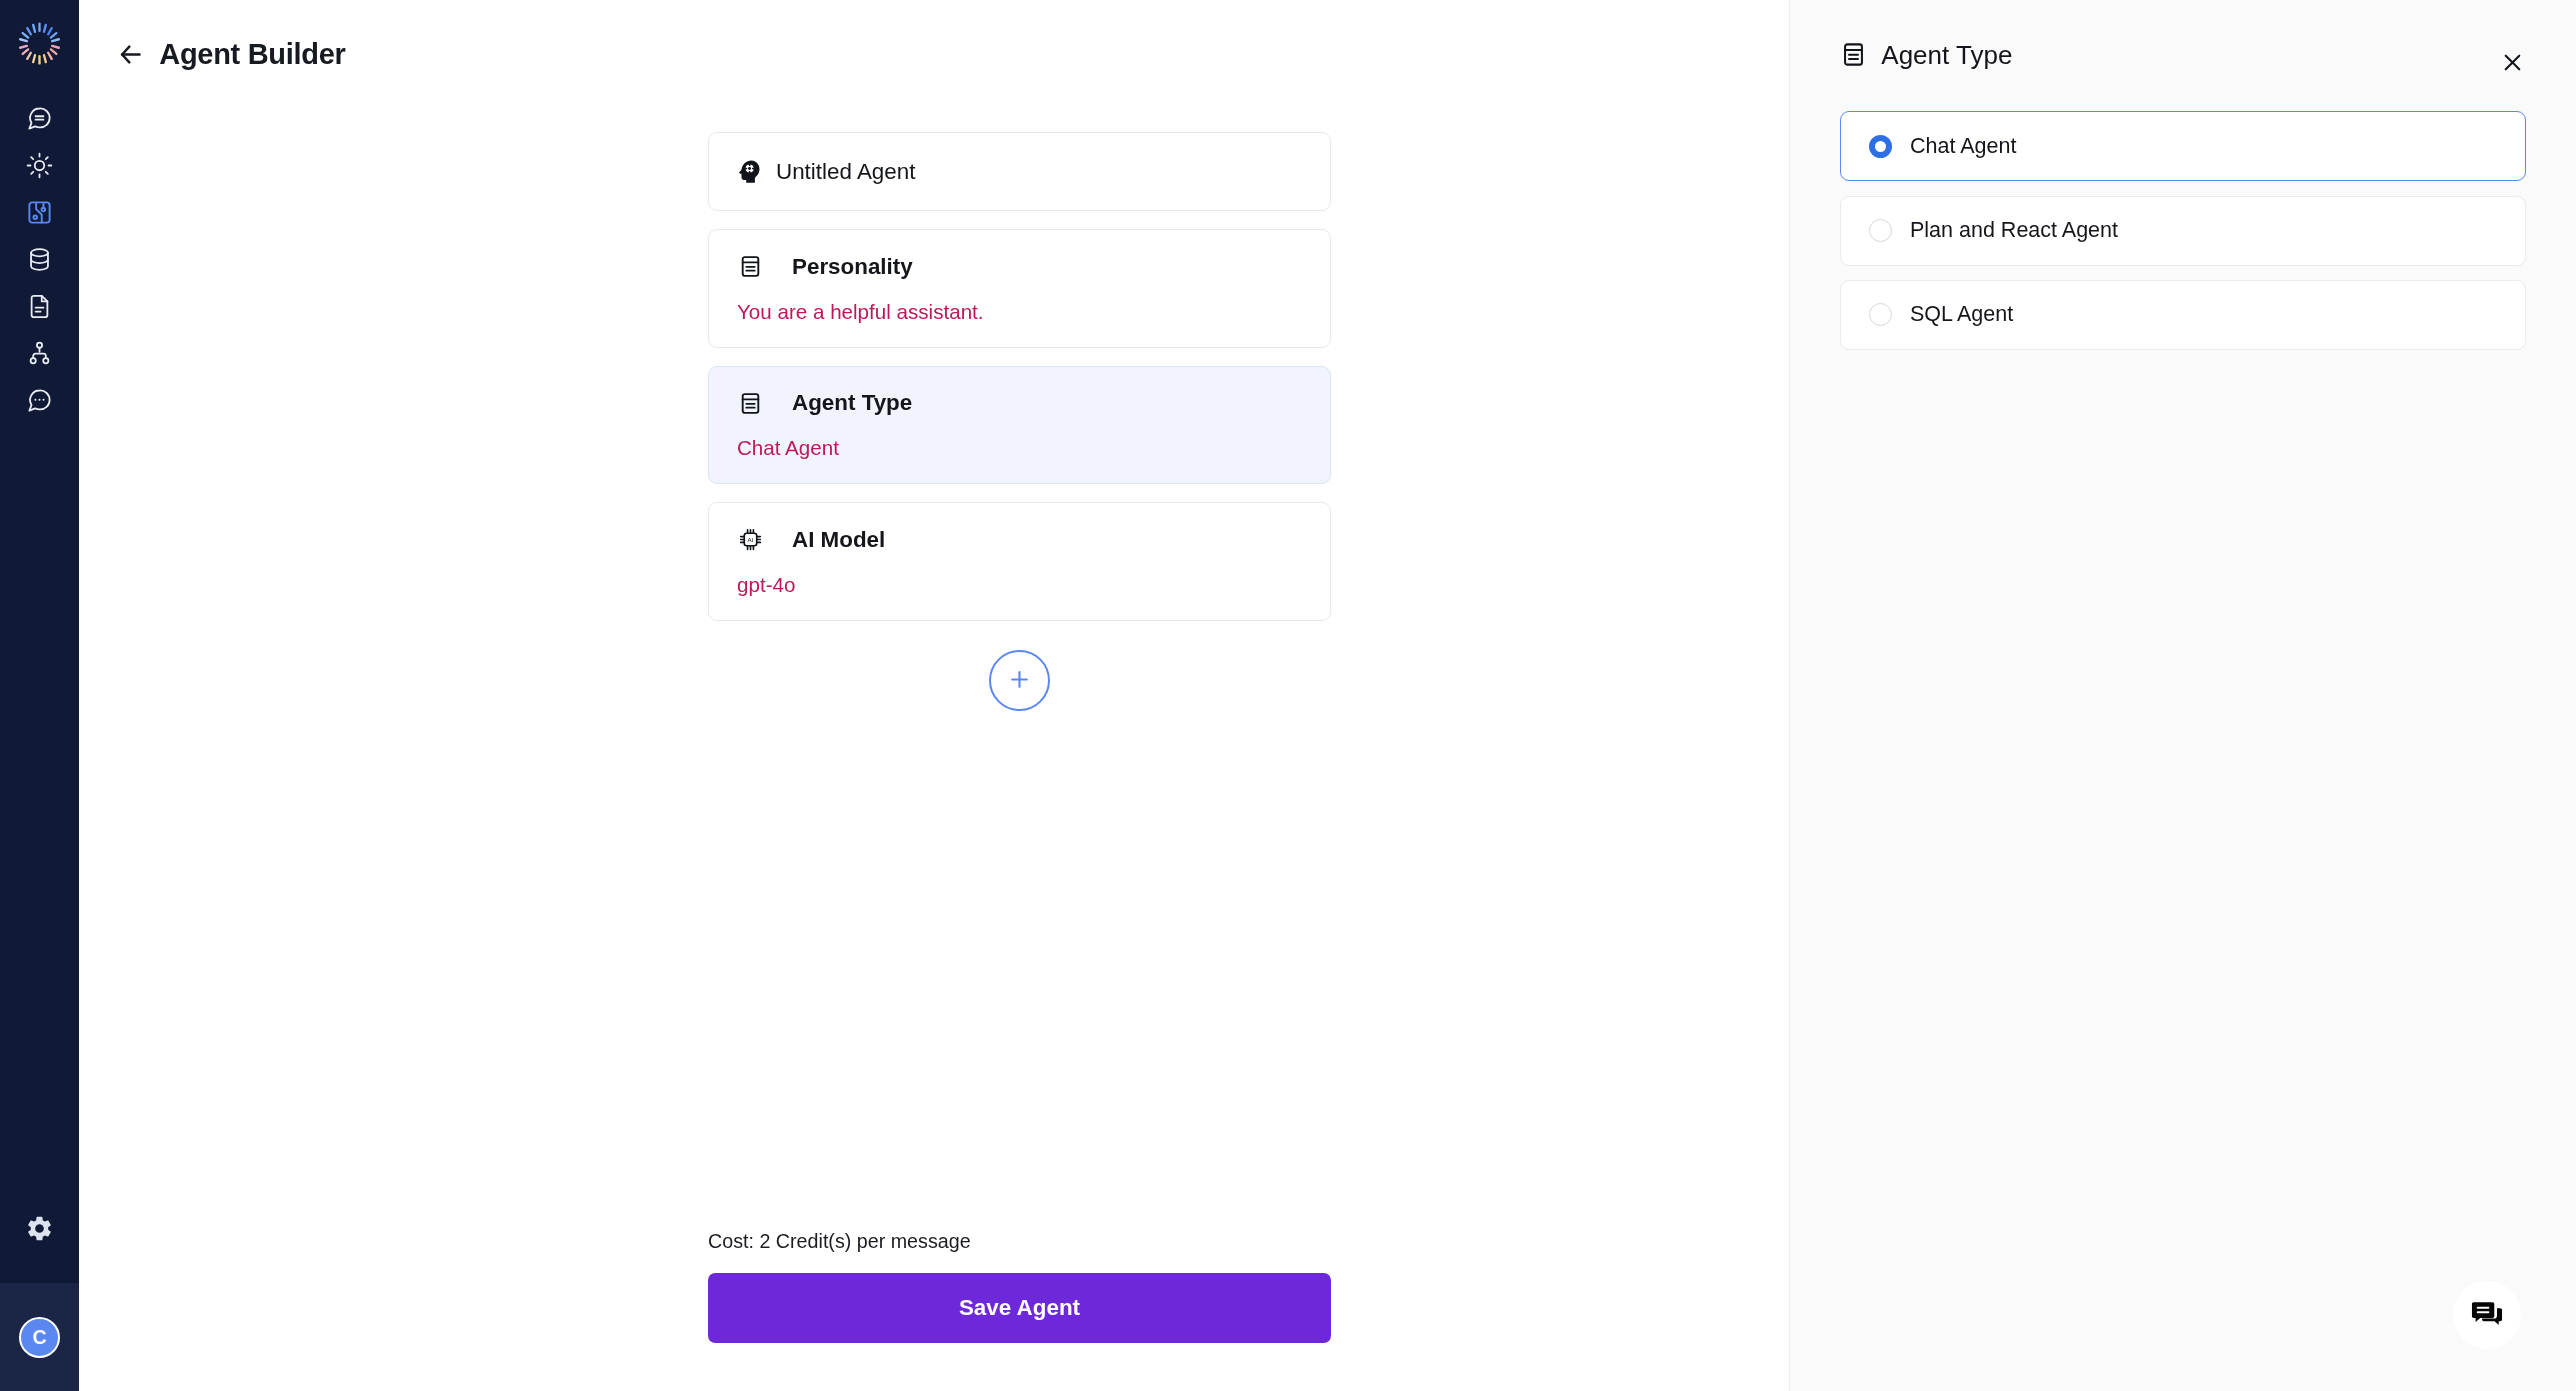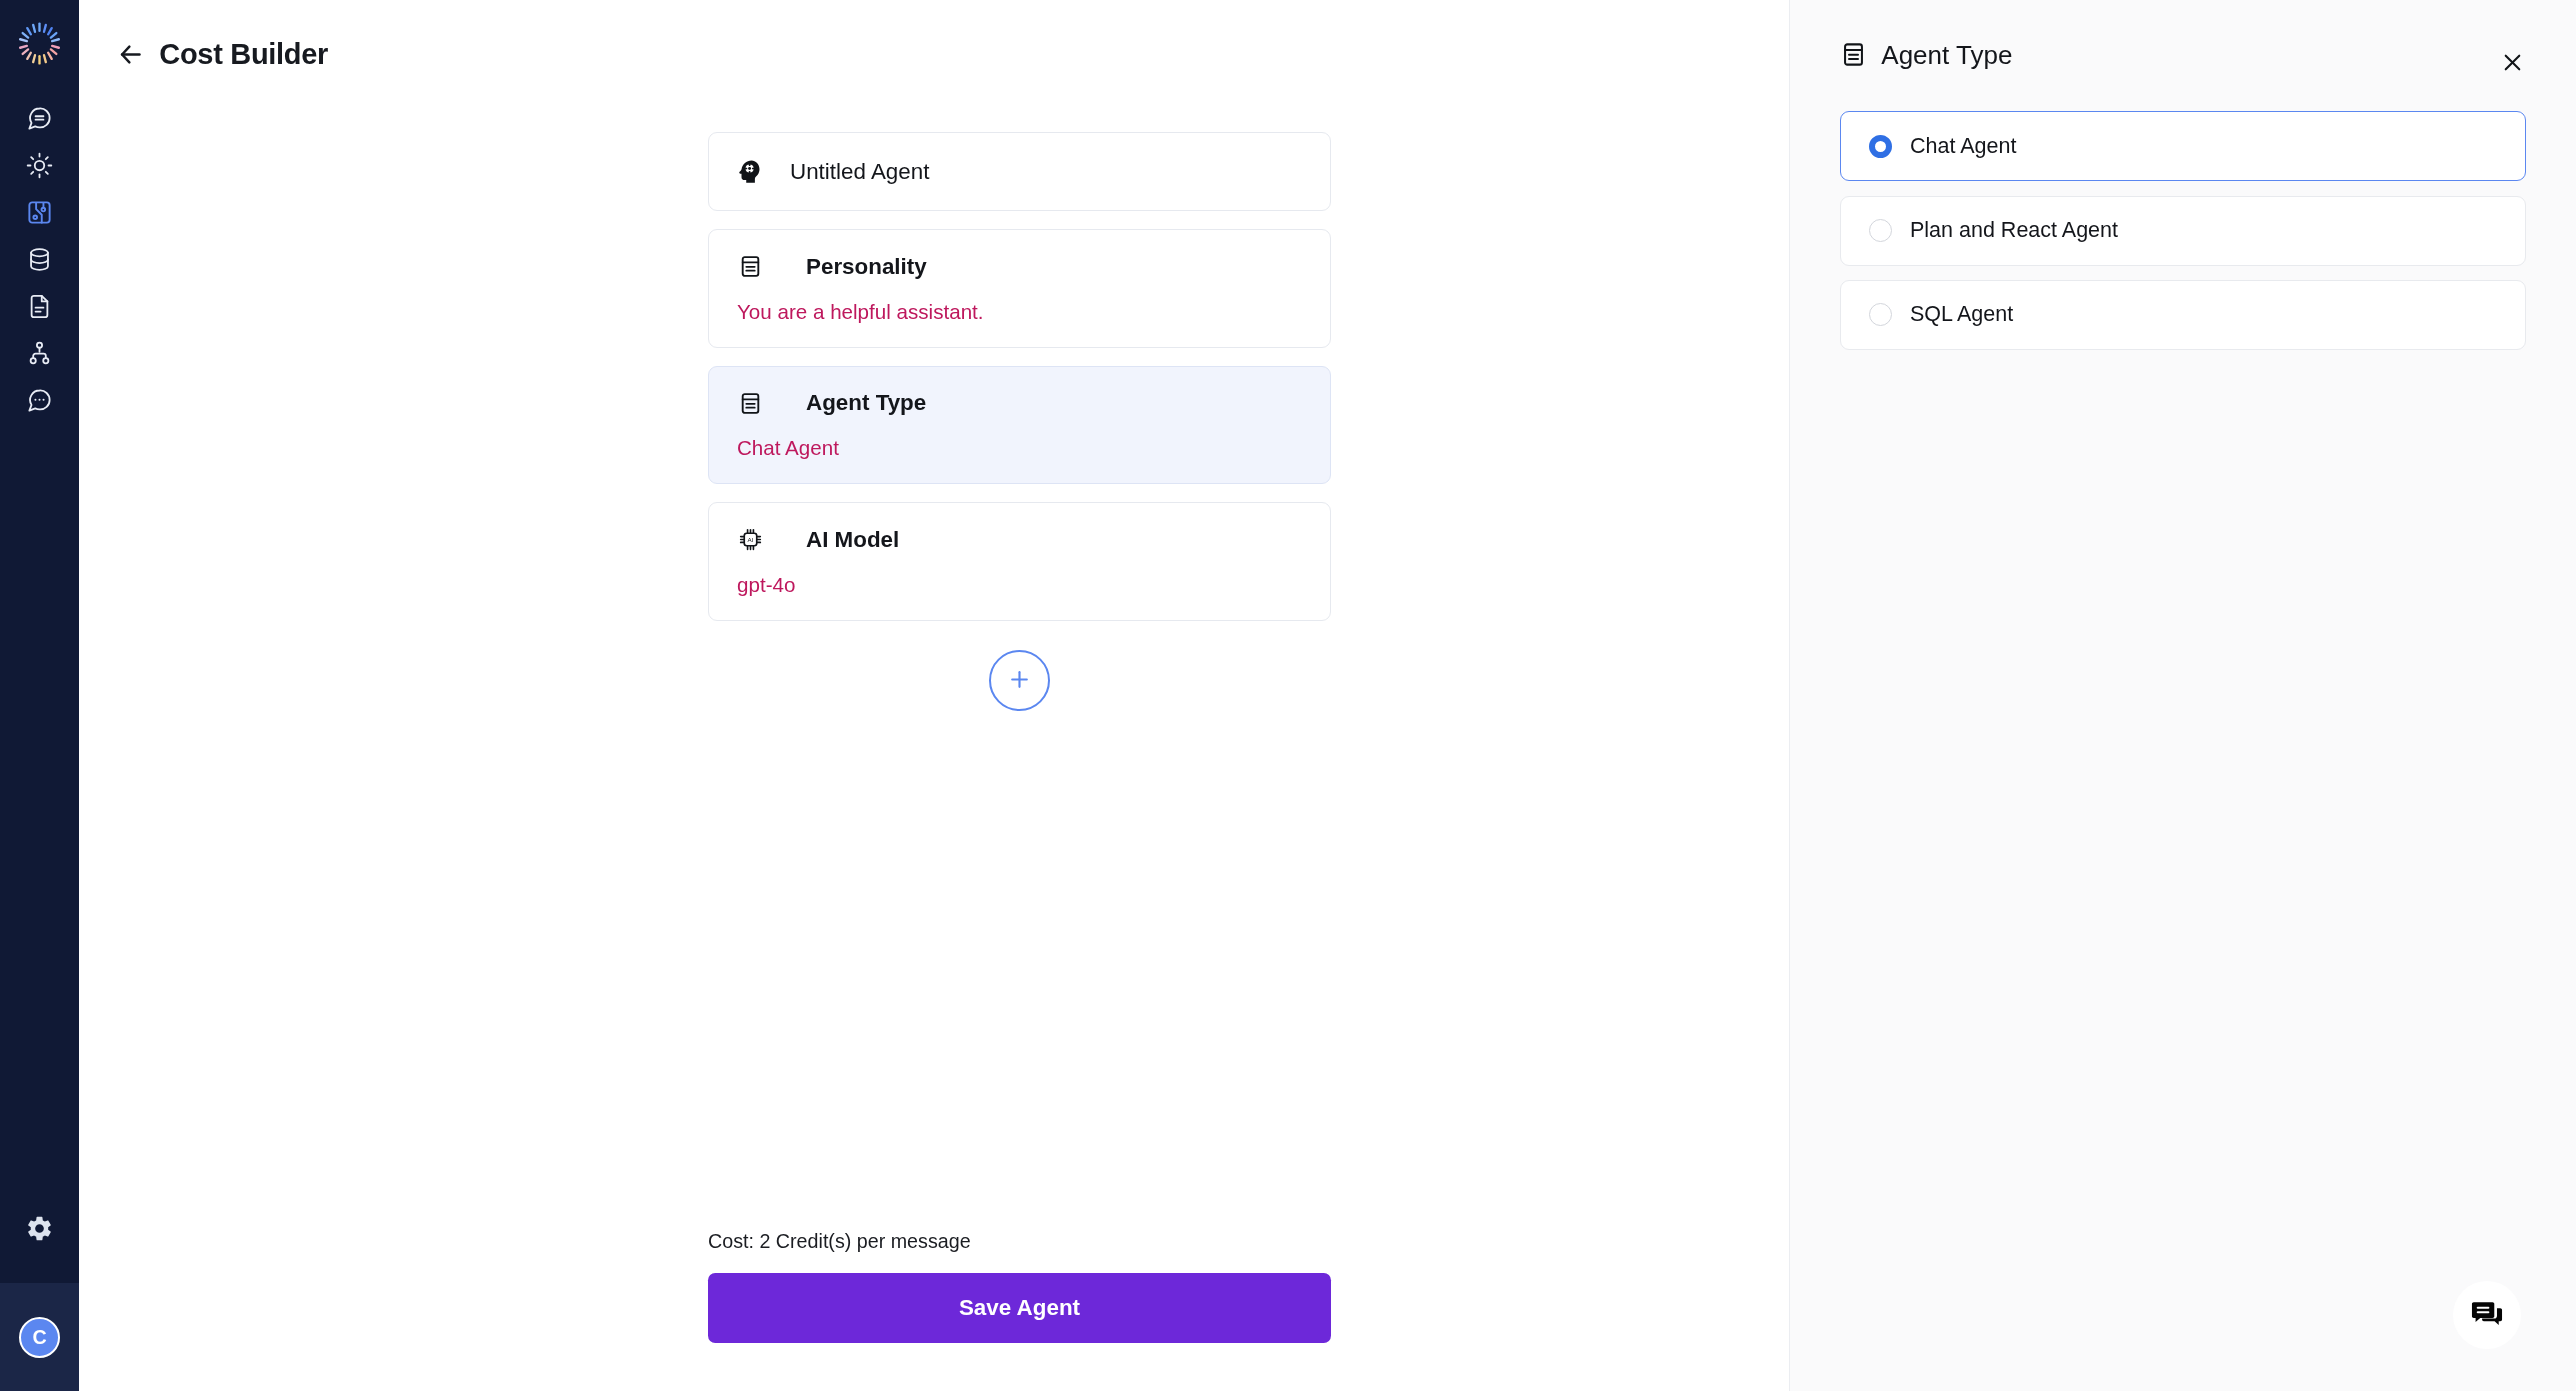--- a/index.html
+++ b/index.html
@@ -62,21 +62,21 @@
   .card {
     background: #fff;
     border: 0.9px solid #e6e9ef;
     border-radius: 9px;
     margin-bottom: 18px;
     padding: 23px 29px 23px 28px;
     cursor: pointer;
   }
   .card.compact { padding-top: 25px; padding-bottom: 25px; }
   .card.selected { background: #f1f4fd; border-color: #dde4f5; }
-  .card-head { display: flex; align-items: center; gap: 26px; }
+  .card-head { display: flex; align-items: center; gap: 12px; }
   .card-title { font-size: 22.4px; font-weight: 700; color: #14161b; margin-left: 16px; }
   .card-name { font-size: 22.4px; font-weight: 500; color: #14161b; }
   .card-sub { font-size: 20.6px; color: #be185d; margin-top: 19.7px; }
   .card .ic { width: 27px; height: 27px; display: flex; align-items: center; justify-content: center; flex: 0 0 27px;}
 
   .add-btn-row { display: flex; justify-content: center; margin-top: 29px; }
   .add-btn {
     width: 61px; height: 61px; border-radius: 50%;
     border: 2.2px solid #5B87F0;
     display: flex; align-items: center; justify-content: center;
@@ -267,21 +267,21 @@
 
   <div class="main">
 
     <div class="header">
       <span class="back-arrow">
         <svg width="27" height="27" viewBox="0 0 24 24" fill="none" stroke="#171a20" stroke-width="2.2" stroke-linecap="round" stroke-linejoin="round">
           <line x1="20" y1="12" x2="4.5" y2="12"></line>
             <polyline points="11,5 4.5,12 11,19"></polyline>
         </svg>
       </span>
-      <span class="page-title">Cost Builder</span>
+      <span class="page-title">Agent Builder</span>
     </div>
 
     <div class="canvas">
       <div class="cards">
 
         <div class="card compact">
           <div class="card-head">
             <span class="ic">
               <svg width="27" height="27" viewBox="0 0 24 24" fill="#111418">
                 <path d="M13 2.2c-4.6 0-8.3 3.3-8.9 7.5-.1.7-.5 1.3-1 1.8l-.8.8a1 1 0 0 0 .7 1.7h1v2.8a2.8 2.8 0 0 0 2.8 2.8h1.4v2.4h7.7v-3.6c0-.8.4-1.5 1-2a8.2 8.2 0 0 0 3.1-6.4c0-4.3-3.5-7.8-7-7.8z"></path>

